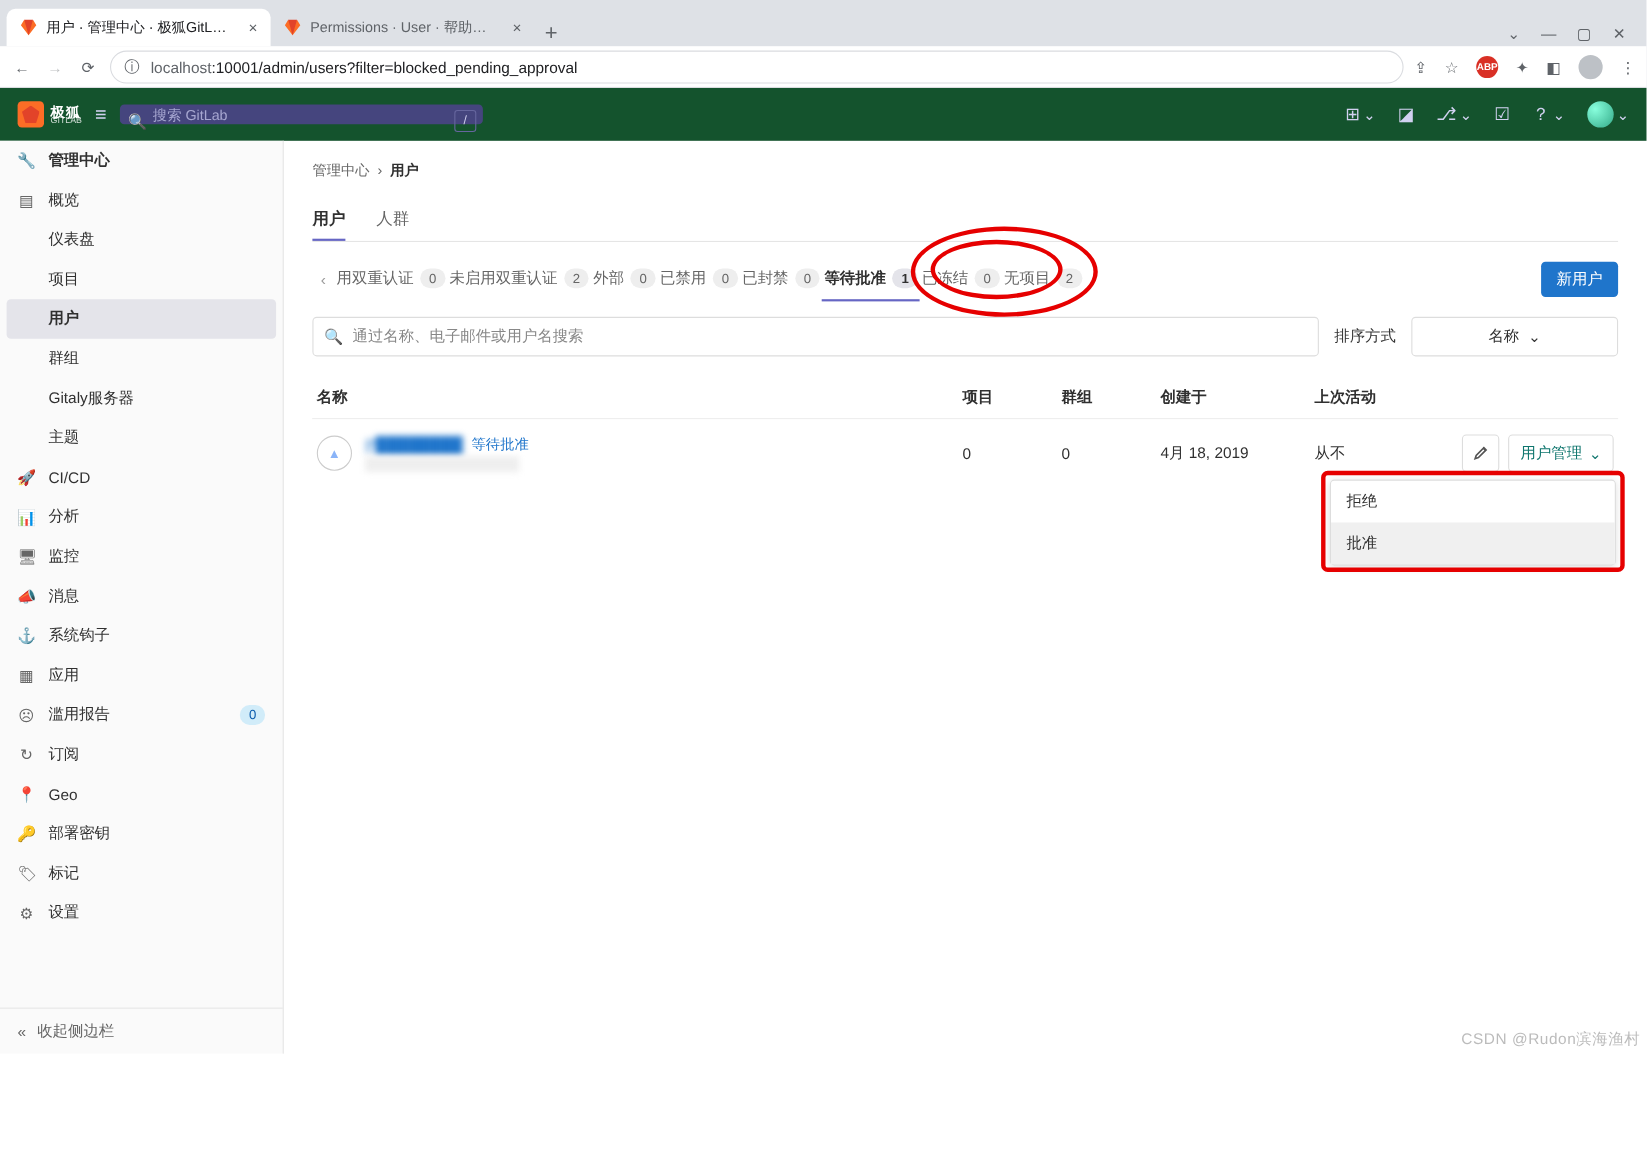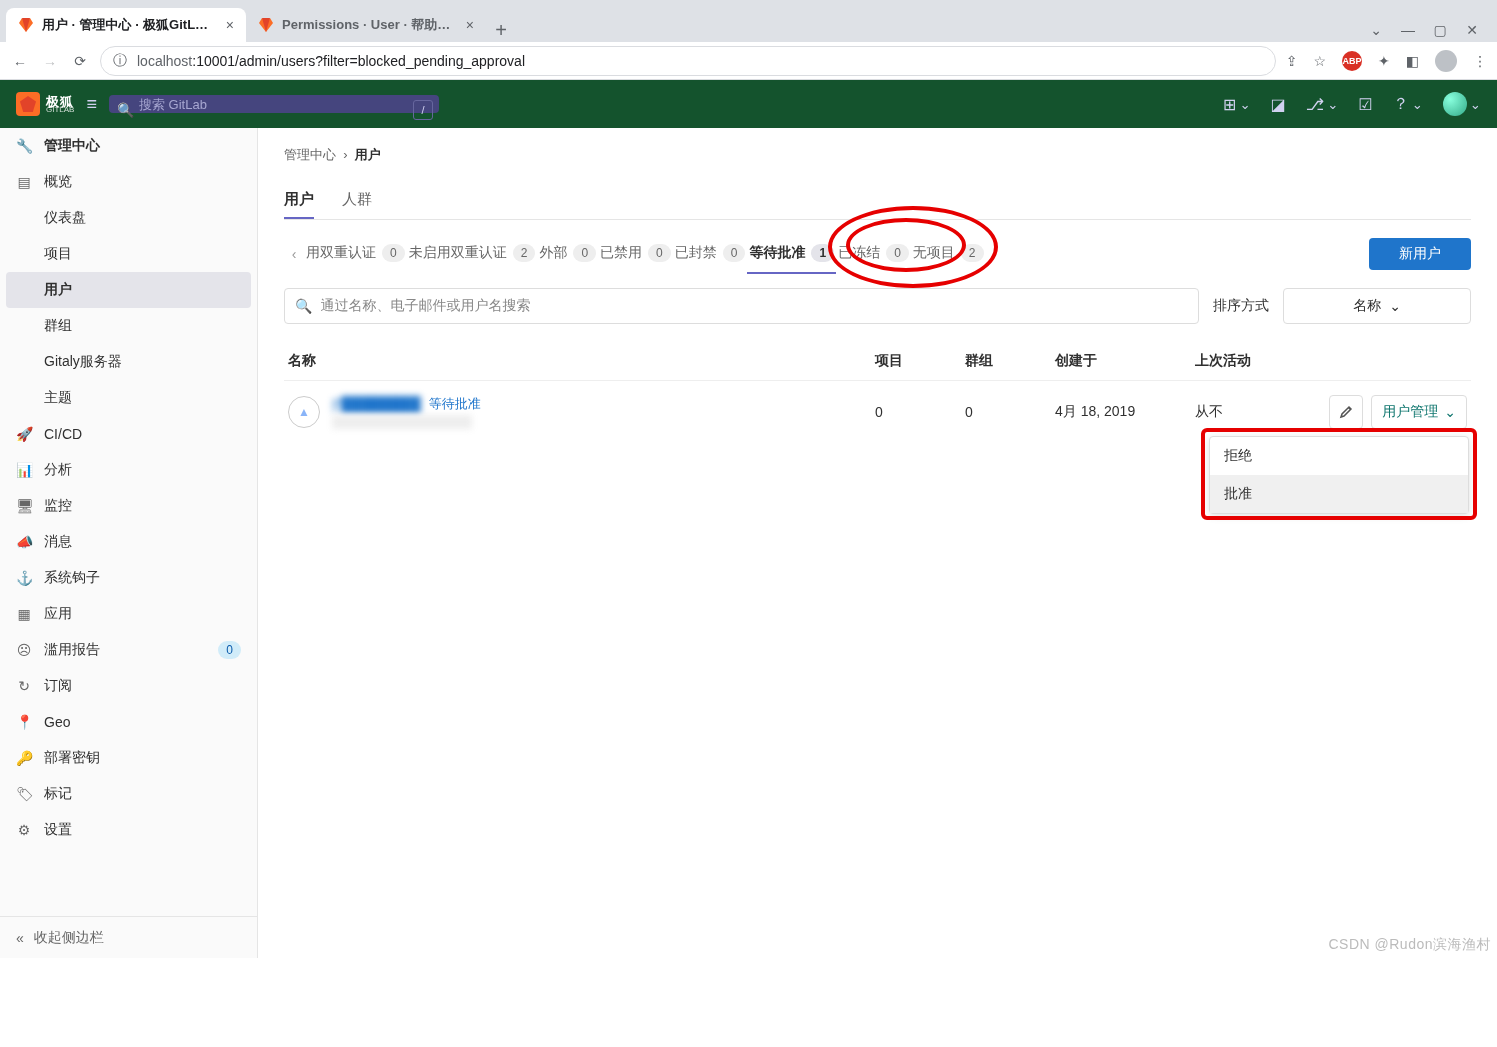--- a/index.html
+++ b/index.html
@@ -4,21 +4,21 @@
 <style>
   * { box-sizing: border-box; margin: 0; padding: 0; }
   body { font-family: "Helvetica Neue", Arial, sans-serif; font-size: 14px; color: #303030; background:#fff; }
   
   .browser-chrome { background:#dee1e6; }
   .tab-strip { display:flex; align-items:flex-end; height:42px; padding:6px 6px 0 6px; gap:0; }
   .tab-strip .spacer { flex:1; }
   .btab { display:flex; align-items:center; gap:8px; height:34px; padding:0 12px; border-radius:8px 8px 0 0; font-size:13px; color:#5f6368; min-width:240px; max-width:240px; }
   .btab.active { background:#fff; color:#202124; }
   .btab .favicon { width:16px; height:16px; display:inline-flex; align-items:center; justify-content:center; }
-  .btab .title { flex:1; white-space:nowrap; overflow:hidden; text-overflow:ellipsis;font-weight:bold; }
+  .btab .title { flex:1; white-space:nowrap; overflow:hidden; text-overflow:ellipsis; }
   .btab .close { color:#5f6368; font-size:14px; }
   .window-controls { display:flex; gap:14px; padding:0 10px 4px 10px; color:#5f6368; }
   .window-controls span { width:18px; text-align:center; }
   .addr-row { display:flex; align-items:center; height:38px; background:#fff; padding:0 10px; gap:10px; border-bottom:1px solid #dadce0; }
   .addr-row .ico { color:#5f6368; width:20px; text-align:center; }
   .addr-bar { flex:1; display:flex; align-items:center; gap:10px; height:30px; border:1px solid #dadce0; border-radius:20px; padding:0 12px; font-size:14px; color:#5f6368; }
   .addr-bar .url-path { color:#202124; }
   .addr-right { display:flex; align-items:center; gap:16px; color:#5f6368; }
   .abp { width:20px; height:20px; border-radius:50%; background:#d93025; color:#fff; font-size:9px; display:flex; align-items:center; justify-content:center; font-weight:bold; }
   .avatar-chrome { width:22px; height:22px; border-radius:50%; background:#bdc1c6; }
@@ -61,21 +61,21 @@
   .toptab { padding:8px 0; color:#666; font-size:15px; border-bottom:2px solid transparent; }
   .toptab.active { color:#303030; font-weight:600; border-bottom-color:#6666c4; }
 
   .filters-row { display:flex; align-items:center; gap:0; margin-bottom:14px; }
   .scroll-left { width:20px; color:#999; text-align:center; }
   .filter-tabs { display:flex; align-items:center; flex:1; }
   .ftab { display:flex; align-items:center; gap:6px; color:#666; padding:10px 2px; border-bottom:2px solid transparent; white-space:nowrap; }
   .ftab.active { color:#303030; font-weight:600; border-bottom-color:#6666c4; }
   .count-badge { background:#eee; color:#666; border-radius:10px; padding:0 8px; font-size:12px; height:18px; display:flex; align-items:center; }
   .ftab.active .count-badge { background:#e4e4ea; color:#303030; }
-  .btn-primary { background:#1f75cb; color:#fff; border:none; border-radius:4px; height:32px; padding:0 30px; font-size:14px; }
+  .btn-primary { background:#1f75cb; color:#fff; border:none; border-radius:4px; height:32px; padding:0 14px; font-size:14px; }
 
   .toolbar-row { display:flex; align-items:center; gap:14px; margin-bottom:18px; }
   .search-box { flex:1; display:flex; align-items:center; gap:8px; border:1px solid #ddd; border-radius:4px; height:36px; padding:0 10px; color:#888; }
   .sort-label { color:#333; }
   .sort-dd { border:1px solid #ddd; border-radius:4px; height:36px; width:188px; display:flex; align-items:center; justify-content:center; gap:8px; }
 
   table.users { width:100%; border-collapse:collapse; }
   table.users th { text-align:left; font-weight:600; color:#303030; padding:10px 4px; border-bottom:1px solid #eee; }
   table.users td { padding:14px 4px; vertical-align:middle; }
   .user-cell { display:flex; align-items:center; gap:12px; }

